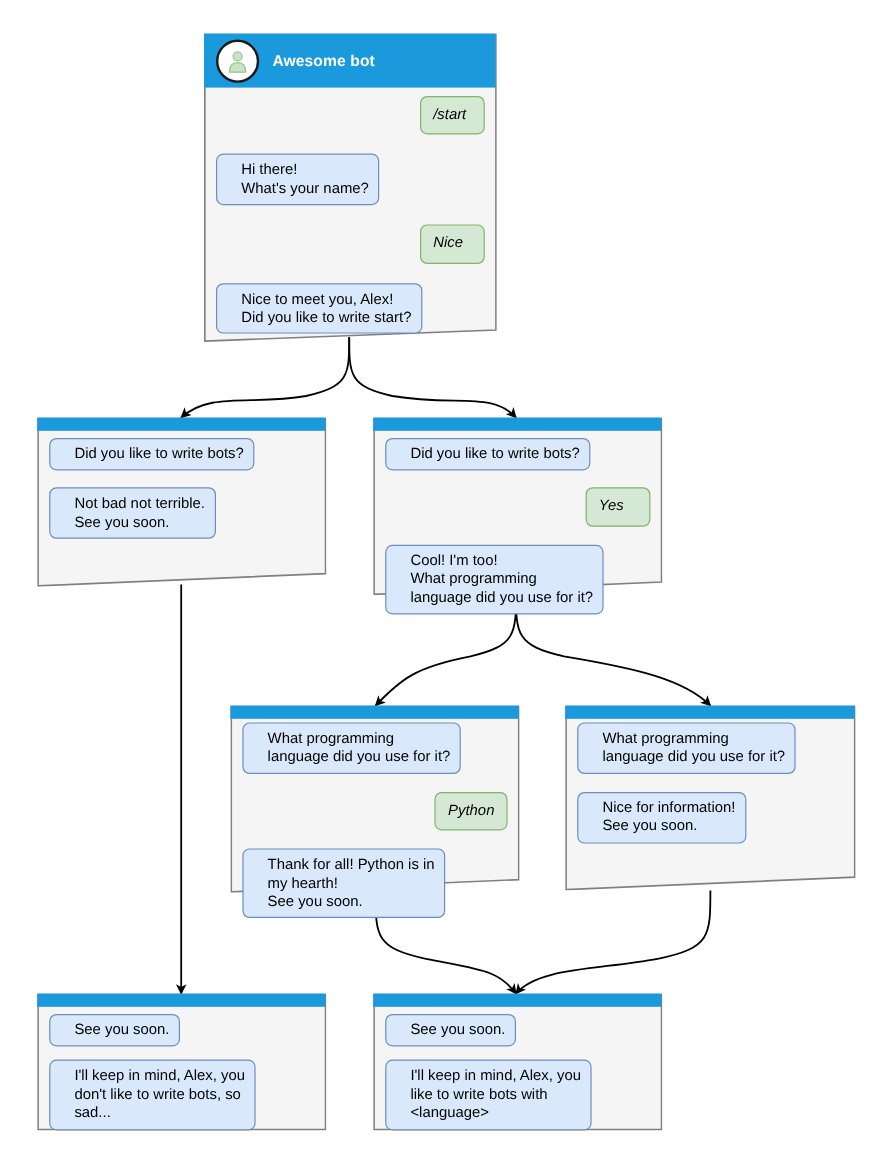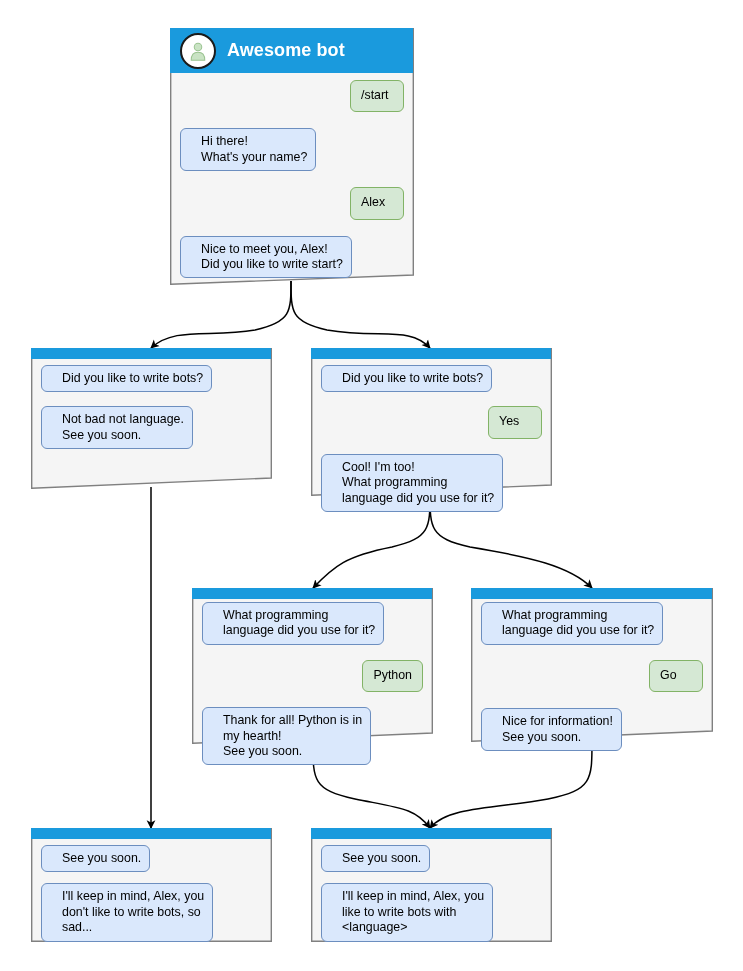--- a/index.html
+++ b/index.html
@@ -59,21 +59,21 @@
     width: 100%;
     box-sizing: border-box;
     display: flex;
     align-items: center;
     color: #ffffff;
     font-weight: bold;
   }
   .card-header.titled {
     height: 45px;
     padding-left: 10px;
-    font-size: 18px;
+    font-size: 13px;
   }
   .card-header.bar {
     height: 11px;
   }
 
   .avatar {
     width: 36px;
     height: 36px;
     border-radius: 50%;
     background: #ffffff;
@@ -96,21 +96,21 @@
     width: 100%;
     box-sizing: border-box;
     padding: 0 10px;
   }
 
   .msg-row {
     display: flex;
     width: 100%;
   }
   .msg-row.bot  { justify-content: flex-start; }
-  .msg-row.user { justify-content: flex-end; }
+  .msg-row.user { justify-content: flex-end; font-style: italic; }
 
   .bubble {
     box-sizing: border-box;
     border-radius: 6px;
     border: 1px solid;
     font-size: 12.4px;
     line-height: 15.4px;
     color: #000000;
     padding: 5px 8px 5px 20px;
     white-space: pre-line;
@@ -172,42 +172,42 @@
 
       <div class="messages" style="top:52px;">
         <div class="msg-row user" style="margin-bottom:16px;">
           <div class="bubble user">/start</div>
         </div>
         <div class="msg-row bot" style="margin-bottom:16px;">
           <div class="bubble bot">Hi there!
 What's your name?</div>
         </div>
         <div class="msg-row user" style="margin-bottom:16px;">
-          <div class="bubble user">Alex</div>
+          <div class="bubble user">Nice</div>
         </div>
         <div class="msg-row bot">
           <div class="bubble bot">Nice to meet you, Alex!
 Did you like to write start?</div>
         </div>
       </div>
     </div>
   </div>
 
   <div class="card" style="left:31px; top:348px; width:241px; height:141px;">
     <svg class="card-shape" viewBox="0 0 241 141" preserveAspectRatio="none">
       <polygon points="0.7,0.7 240.3,0.7 240.3,130 0.7,140.3" fill="#f5f5f5" stroke="#808080" stroke-width="1.4"></polygon>
     </svg>
     <div class="card-inner">
       <div class="card-header bar" style="background:#1a9add; width:240px;"></div>
       <div class="messages" style="top:17px;">
         <div class="msg-row bot" style="margin-bottom:14px;">
           <div class="bubble bot">Did you like to write bots?</div>
         </div>
         <div class="msg-row bot">
-          <div class="bubble bot">Not bad not language.
+          <div class="bubble bot">Not bad not terrible.
 See you soon.</div>
         </div>
       </div>
     </div>
   </div>
 
   <div class="card" style="left:311px; top:348px; width:241px; height:148px;">
     <svg class="card-shape" viewBox="0 0 241 148" preserveAspectRatio="none">
       <polygon points="0.7,0.7 240.3,0.7 240.3,137 0.7,147.3" fill="#f5f5f5" stroke="#808080" stroke-width="1.4"></polygon>
     </svg>
@@ -256,23 +256,20 @@
     <svg class="card-shape" viewBox="0 0 242 154" preserveAspectRatio="none">
       <polygon points="0.7,0.7 241.3,0.7 241.3,143 0.7,153.3" fill="#f5f5f5" stroke="#808080" stroke-width="1.4"></polygon>
     </svg>
     <div class="card-inner">
       <div class="card-header bar" style="background:#1a9add; width:241px;"></div>
       <div class="messages" style="top:14px;">
         <div class="msg-row bot" style="margin-bottom:15px;">
           <div class="bubble bot">What programming
 language did you use for it?</div>
         </div>
-        <div class="msg-row user" style="margin-bottom:16px;">
-          <div class="bubble user">Go</div>
-        </div>
         <div class="msg-row bot">
           <div class="bubble bot">Nice for information!
 See you soon.</div>
         </div>
       </div>
     </div>
   </div>
 
   <div class="card" style="left:31px; top:828px; width:241px; height:114px;">
     <svg class="card-shape" viewBox="0 0 241 114" preserveAspectRatio="none">

